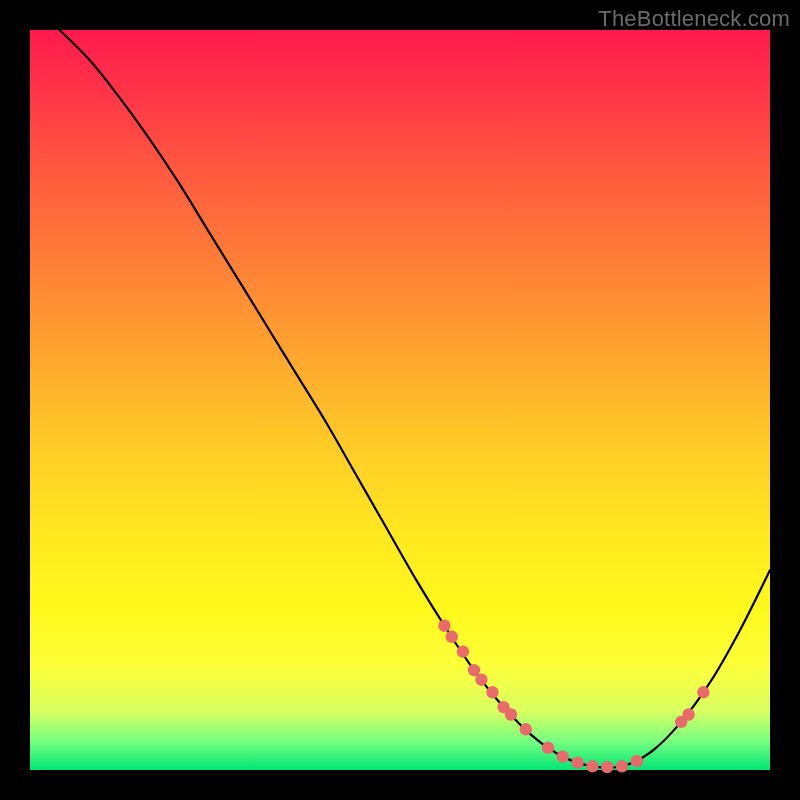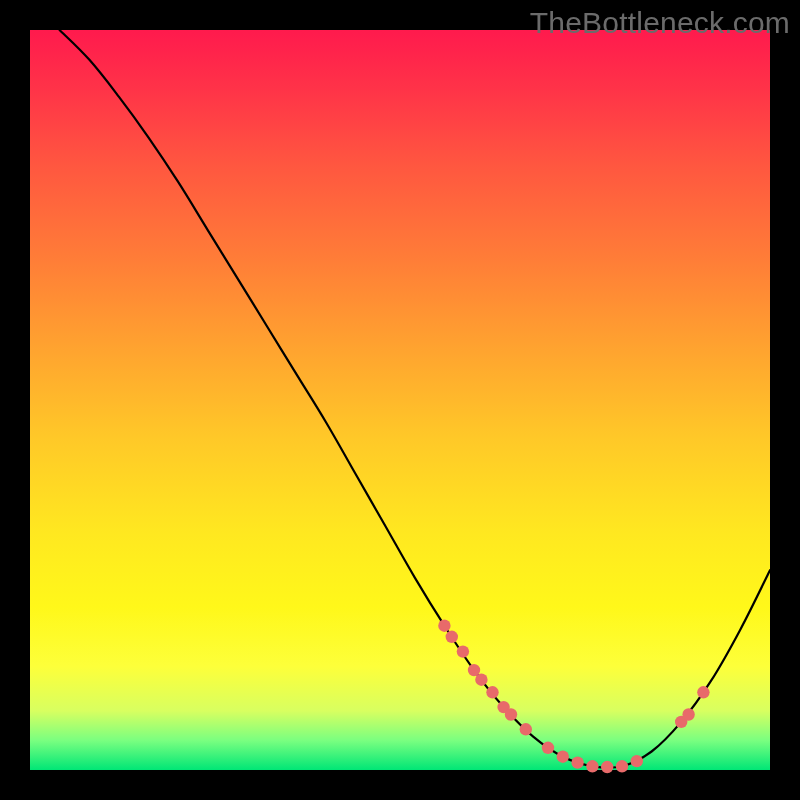--- a/index.html
+++ b/index.html
@@ -30,21 +30,21 @@
       #d8ff60 92%,
       #7aff80 96%,
       #00e676 100%
     );
   }
   .watermark {
     position: absolute;
     top: 6px;
     right: 10px;
     color: #6b6b6b;
-    font-size: 30px;
+    font-size: 22px;
     font-weight: 500;
     letter-spacing: 0.2px;
     user-select: none;
   }
   svg.plot {
     position: absolute;
     left: 0;
     top: 0;
     width: 740px;
     height: 740px;

